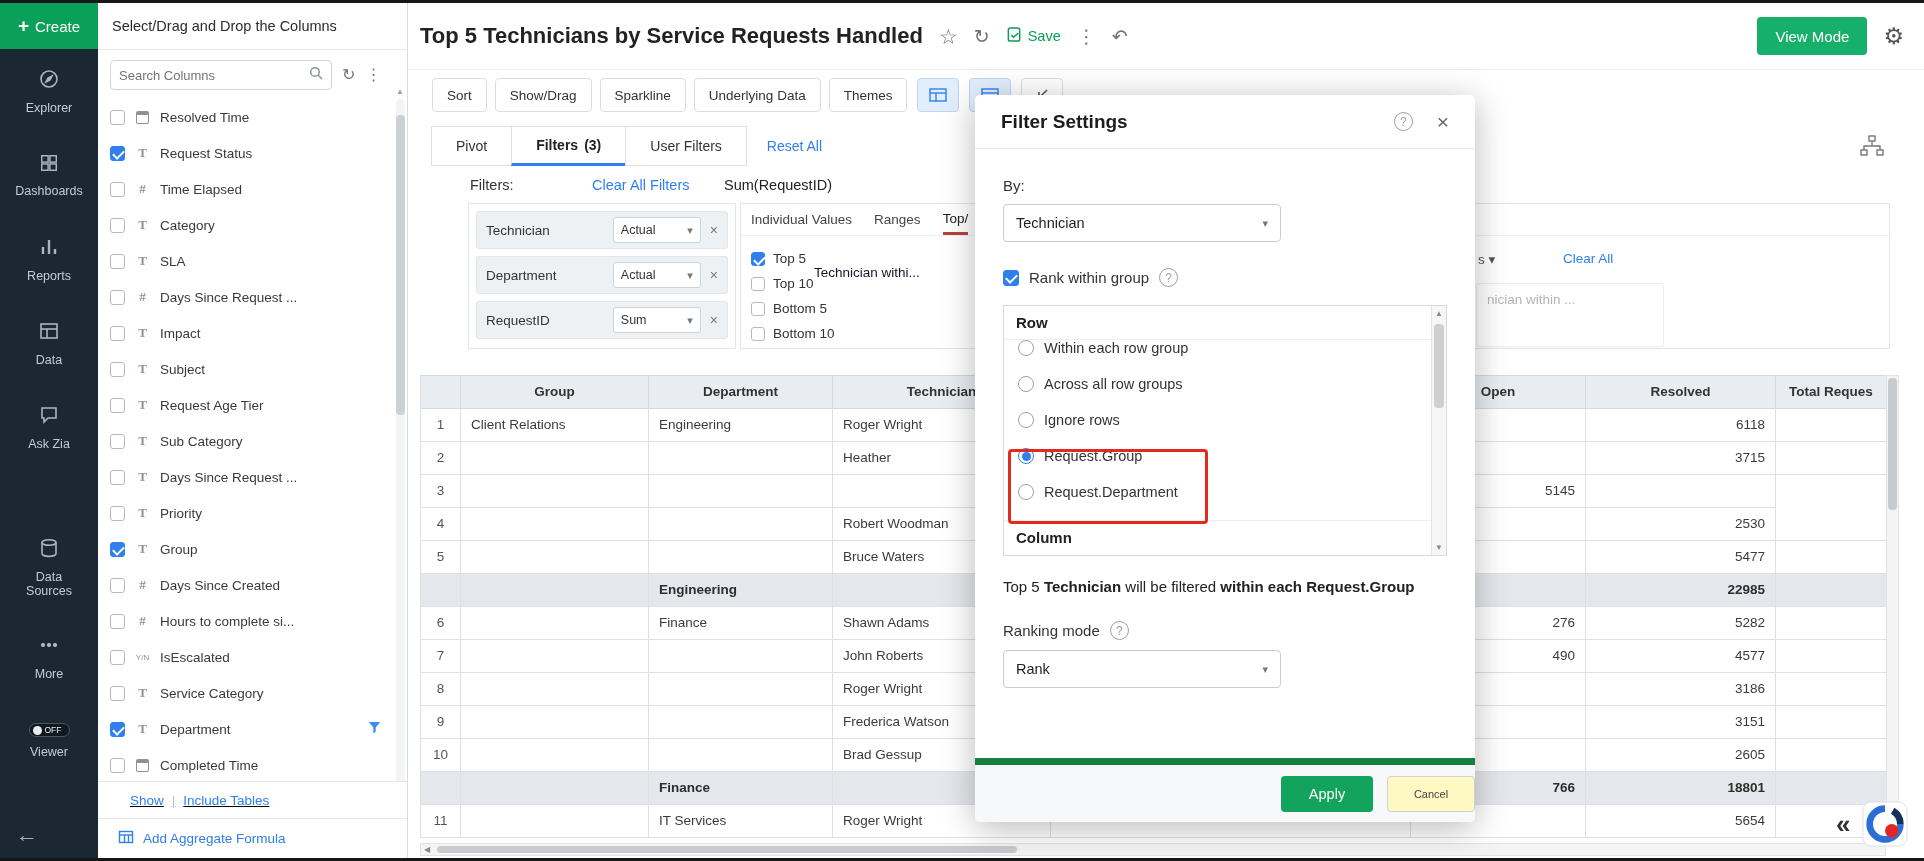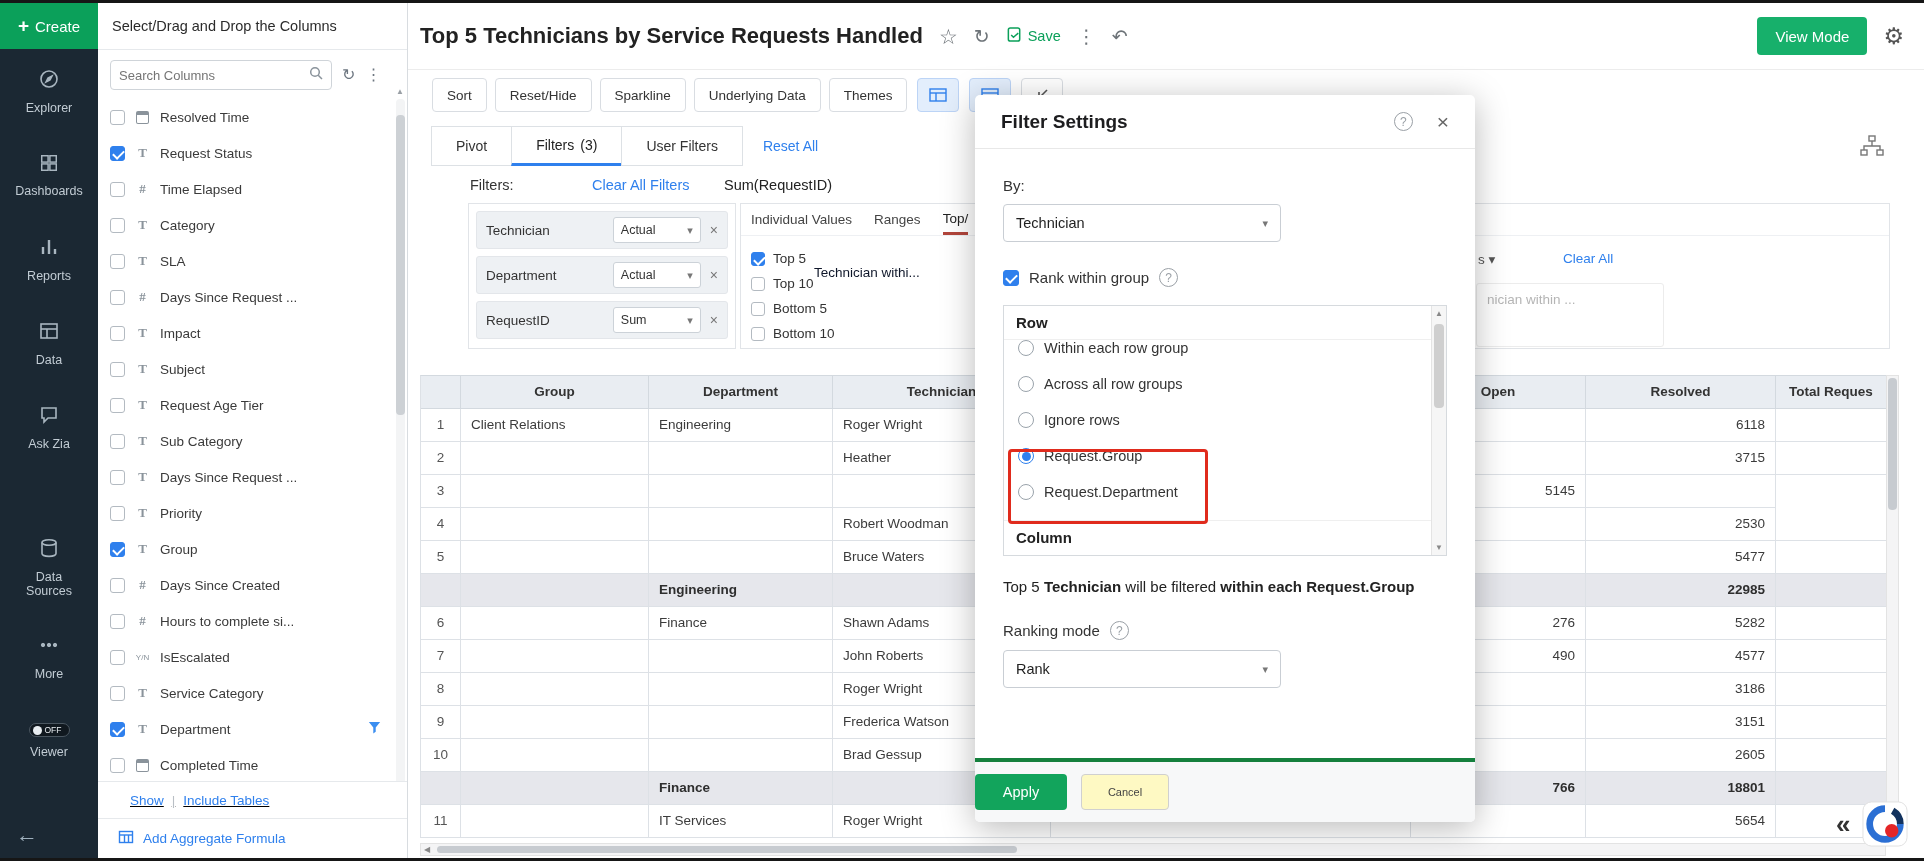--- a/index.html
+++ b/index.html
@@ -71,21 +71,21 @@
   .toolbar { position:absolute; left:24px; top:75px; display:flex; gap:8px; }
   .tb-btn { height:34px; padding:0 14px; border:1px solid #d9dde2; border-radius:4px; background:#fff;
             font-size:13.5px; color:#333; display:flex; align-items:center; cursor:pointer; white-space:nowrap; }
   .tb-icon-btn { width:42px; height:34px; border:1px solid #bcd4f6; border-radius:4px; background:#e3eefc;
                  display:flex; align-items:center; justify-content:center; cursor:pointer; margin-left:2px; }
   .tb-icon-btn.plain { background:#fff; border-color:#d9dde2; }
 
   .tabs-row { position:absolute; left:24px; top:123px; display:flex; align-items:center; }
   .tab { height:40px; padding:0 24px; border:1px solid #dde1e5; margin-left:-1px; background:#fff;
          font-size:14px; color:#333; display:flex; align-items:center; gap:6px; cursor:pointer; }
-  .tab.active { border-bottom:3px solid #2f80ed; font-weight:400; color:#222; }
+  .tab.active { border-bottom:3px solid #2f80ed; font-weight:700; color:#222; }
   .reset-all { margin-left:20px; font-size:14px; }
   .sitemap-ic { position:absolute; left:1452px; top:132px; cursor:pointer; }
 
   .filters-label { position:absolute; left:62px; top:174px; font-size:14.5px; color:#333; }
   .clear-all-filters { position:absolute; left:184px; top:174px; font-size:14.5px; }
   .sum-label { position:absolute; left:316px; top:174px; font-size:14.5px; color:#222; }
 
   .chips-panel { position:absolute; left:60px; top:200px; width:268px; height:146px; background:#fff;
                  border:1px solid #e1e4e8; padding:7px; }
   .chip { height:38px; background:#eef1f4; border:1px solid #e3e6ea; border-radius:3px; display:flex;
@@ -164,22 +164,22 @@
   .lb-scroll { position:absolute; right:0; top:0; bottom:0; width:15px; background:#f6f6f6; border-left:1px solid #e4e4e4; }
   .lb-arrow { position:absolute; left:0; width:100%; text-align:center; font-size:8px; color:#888; }
   .lb-arrow.up { top:3px; } .lb-arrow.down { bottom:3px; }
   .lb-thumb { position:absolute; left:2px; top:18px; width:10px; height:84px; background:#cfcfcf; border-radius:4px; }
   .red-rect { position:absolute; left:4px; top:143px; width:200px; height:75px; border:3px solid #e02b1d;
               border-radius:4px; pointer-events:none; }
   .summary { margin-top:20px; font-size:15px; color:#222; line-height:1.4; }
   .summary b { font-weight:700; }
   .ranking-row { display:flex; align-items:center; gap:10px; margin-top:24px; font-size:15px; color:#333; }
   .modal-footer { position:absolute; bottom:0; left:0; width:100%; height:64px; background:#f7f8f9;
-                  border-top:4px solid #15803d; border-radius:0 0 5px 5px; display:flex; align-items:center;
-                  justify-content:flex-start; gap:14px; }
+                  border-top:7px solid #15803d; border-radius:0 0 5px 5px; display:flex; align-items:center;
+                  justify-content:flex-end; gap:14px; }
   .btn-apply { width:92px; height:36px; background:#12a45c; color:#fff; font-size:14.5px; border-radius:4px;
                display:flex; align-items:center; justify-content:center; cursor:pointer; }
   .btn-cancel { width:88px; height:36px; background:#fef9c3; border:1px solid #d0d0d0; color:#444; font-size:11px;
                 border-radius:4px; display:flex; align-items:center; justify-content:center; cursor:pointer; }
 </style>
 </head>
 <body>
 
 <div class="app">
 
@@ -403,21 +403,21 @@
       </span>
       <span class="tbar-ic">⋮</span>
       <span class="tbar-ic">↶</span>
       <span class="spacer"></span>
       <div class="view-mode-btn">View Mode</div>
       <span class="gear">⚙</span>
     </div>
 
     <div class="toolbar">
       <div class="tb-btn">Sort</div>
-      <div class="tb-btn">Reset/Hide</div>
+      <div class="tb-btn">Show/Drag</div>
       <div class="tb-btn">Sparkline</div>
       <div class="tb-btn">Underlying Data</div>
       <div class="tb-btn">Themes</div>
       <div class="tb-icon-btn">
           <svg width="18" height="14" viewBox="0 0 18 14" fill="none" stroke="#2f80ed" stroke-width="1.4">
             <rect x="1" y="1" width="16" height="12"></rect>
             <path d="M1 5h16"></path>
             <path d="M7 5v8"></path>
           </svg>
         </div>

